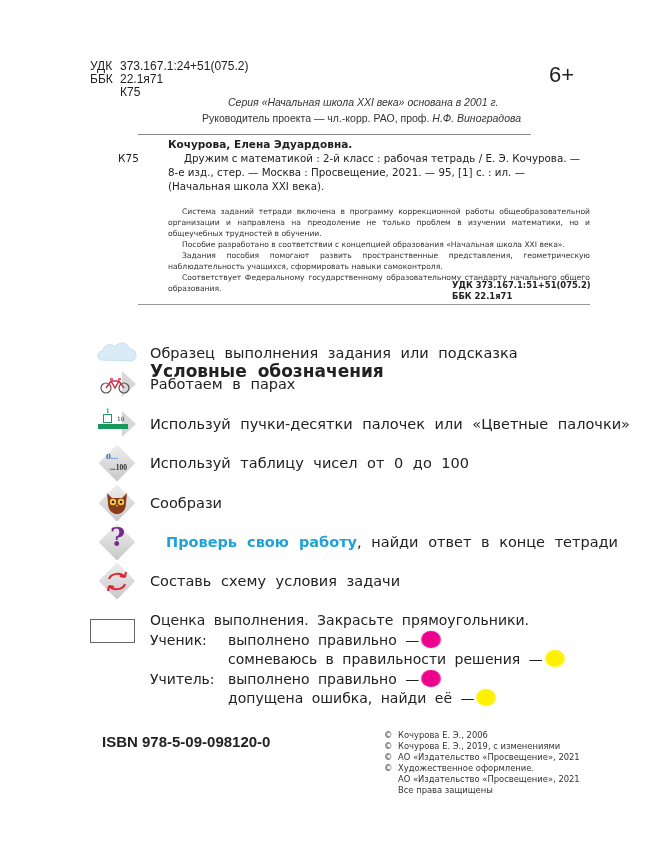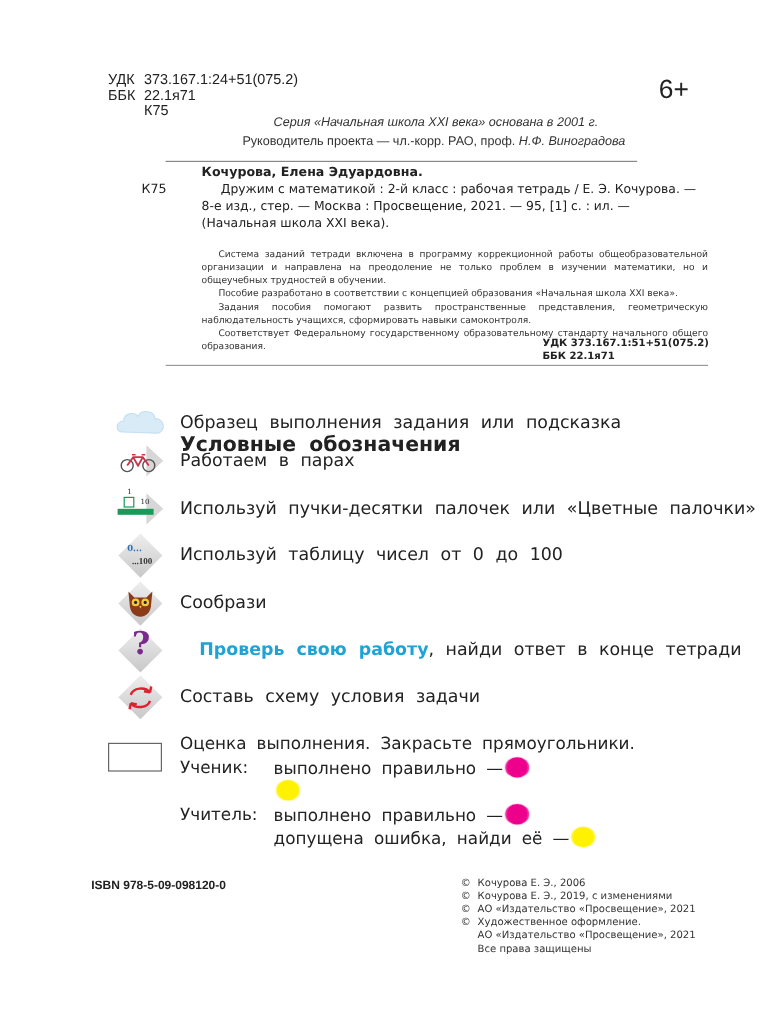--- a/index.html
+++ b/index.html
@@ -44,21 +44,21 @@
 
   .eval-box { left: 90px; top: 619px; width: 45px; height: 24px; border: 1.5px solid #666; }
   .eval { left: 150px; top: 611px; font-size: 14px; line-height: 19.5px; color: #222; word-spacing: 4px; }
   .eval .r { position: relative; height: 19.5px; white-space: nowrap; }
   .eval .lbl { position: absolute; left: 0; }
   .eval .val { position: absolute; left: 78px; }
   .blob { display: inline-block; width: 20px; height: 17px; border-radius: 50%; vertical-align: -3px; margin-left: 2px; }
   .blob.pink { background: radial-gradient(circle, #ec008c 60%, #f04cae 75%, transparent 78%); box-shadow: 0 0 1px #ec008c; }
   .blob.yellow { background: radial-gradient(circle, #fff200 60%, #fff55a 75%, transparent 78%); box-shadow: 0 0 1px #fff200; }
 
-  .isbn-bottom { left: 76px; top: 733px; font-family: "Liberation Sans", sans-serif; font-weight: bold; font-size: 10px; color: #222; }
+  .isbn-bottom { left: 102px; top: 733px; font-family: "Liberation Sans", sans-serif; font-weight: bold; font-size: 15px; color: #222; }
   .copy { left: 384px; top: 730px; font-size: 8.4px; line-height: 11px; color: #333; }
   .copy .c { display: inline-block; width: 14px; }
 </style>
 </head>
 <body>
 
 <div class="abs cls">
   <div class="row">
       <span class="k">УДК</span>
       <span>373.167.1:24+51(075.2)</span>
@@ -183,21 +183,21 @@
 <div class="abs eval-box"></div>
 <div class="abs eval">
   <div class="r">
       <span class="lbl">Оценка выполнения. Закрасьте прямоугольники.</span>
     </div>
   <div class="r">
     <span class="lbl">Ученик:</span>
     <span class="val"><span>выполнено правильно —</span><span class="blob pink"></span></span>
   </div>
   <div class="r">
-    <span class="val"><span class="blob yellow"></span></span>
+    <span class="val"><span>сомневаюсь в правильности решения —</span><span class="blob yellow"></span></span>
   </div>
   <div class="r">
     <span class="lbl">Учитель:</span>
     <span class="val"><span>выполнено правильно —</span><span class="blob pink"></span></span>
   </div>
   <div class="r">
     <span class="val"><span>допущена ошибка, найди её —</span><span class="blob yellow"></span></span>
   </div>
 </div>
 

